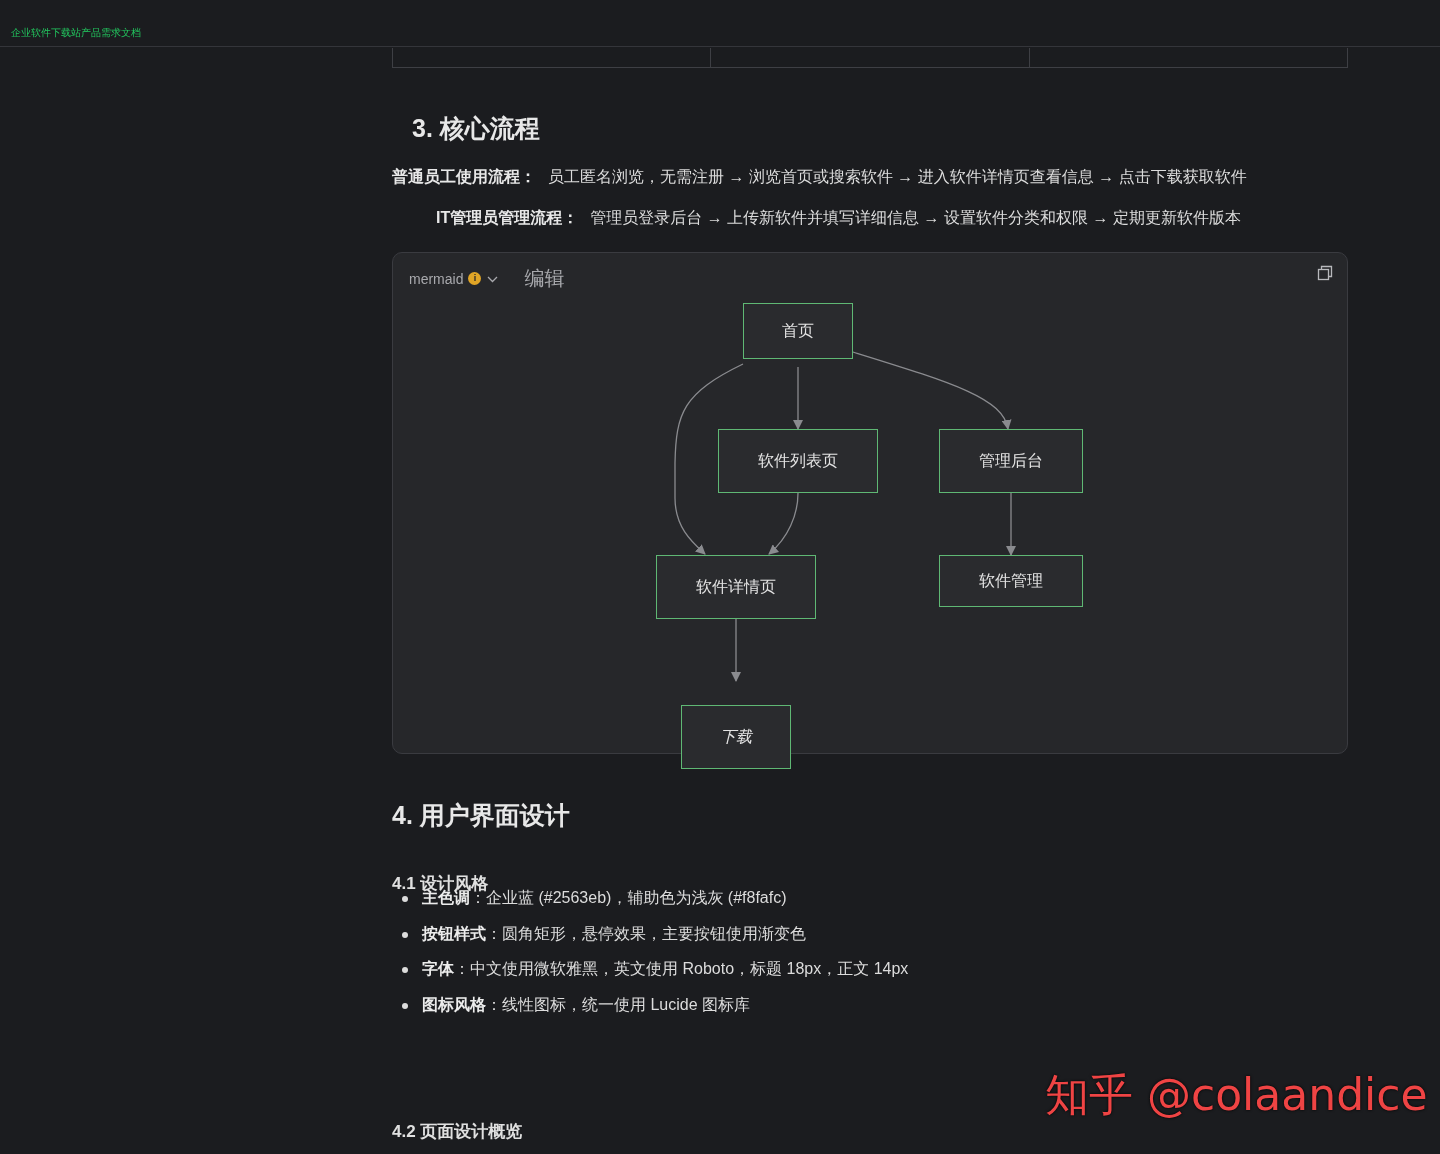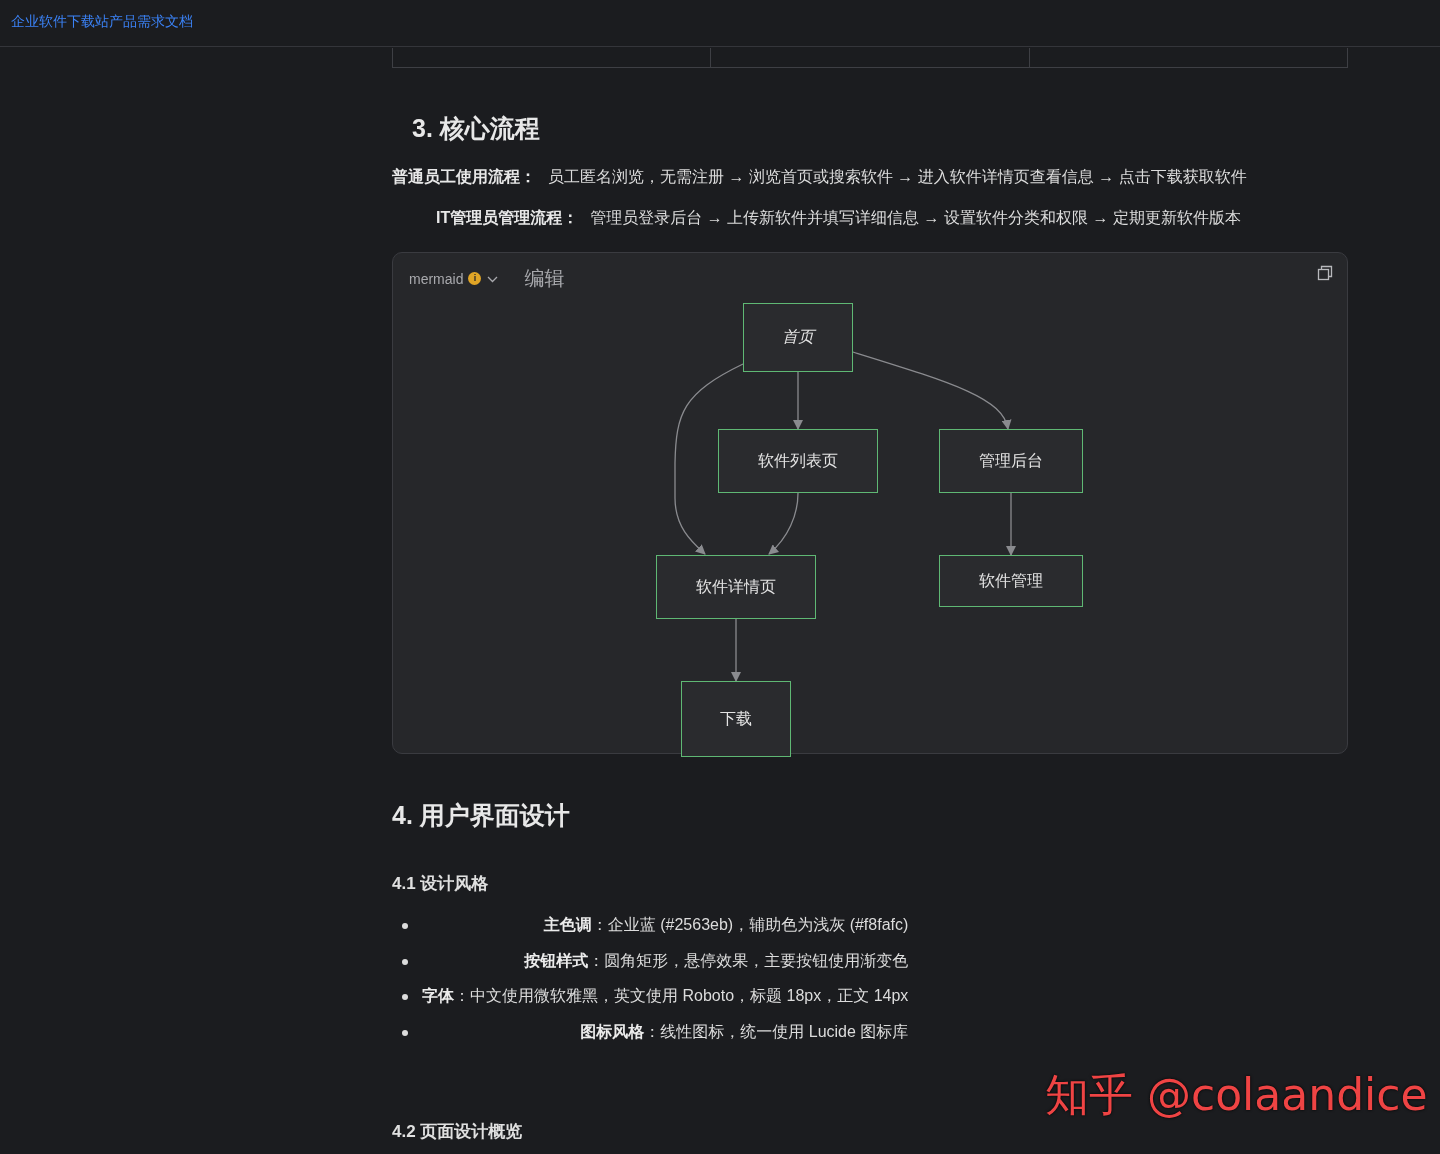--- a/index.html
+++ b/index.html
@@ -1,34 +1,34 @@
 <!DOCTYPE html>
 <html><head>
 <meta charset="utf-8">
 <style>
   * { box-sizing: border-box; margin: 0; padding: 0; }
   html, body { width: 1440px; height: 1154px; overflow: hidden; background: #1b1c1f; color: #e6e6e6; font-family: "Liberation Sans", "DejaVu Sans", sans-serif; }
   .titlebar { position: absolute; left: 0; top: 0; width: 1440px; height: 47px; background: #1b1c1f; border-bottom: 1px solid #34353a; }
-  .titlebar .title { position: absolute; left: 11px; top: 13px; font-size: 14px; color: #3b82f6; }
+  .titlebar .title { position: absolute; left: 11px; top: 26px; font-size: 10px; color: #22c55e; }
   .prev-table { position: absolute; left: 392px; top: 48px; width: 956px; height: 20px; border: 1px solid #3e3f44; border-top: none; display: flex; }
   .prev-table .cell { flex: 1; border-right: 1px solid #3e3f44; }
   .prev-table .cell:last-child { border-right: none; }
   h2 { position: absolute; font-size: 25px; font-weight: bold; color: #e8e8e8; }
   h3 { position: absolute; font-size: 17px; font-weight: bold; color: #e0e0e0; }
   .para { position: absolute; left: 392px; font-size: 16px; color: #dcdcdc; white-space: nowrap; }
   .para b { font-weight: bold; color: #e8e8e8; margin-right: 12px; }
   .mermaid-box { position: absolute; left: 392px; top: 252px; width: 956px; height: 502px; background: #26272a; border: 1px solid #3a3b40; border-radius: 10px; }
   .mm-head { position: absolute; left: 16px; top: 12px; display: flex; align-items: center; font-size: 14px; color: #a8a9ad; }
   .info-badge { display: inline-block; width: 13px; height: 13px; border-radius: 50%; background: #e0a526; color: #26272a; font-size: 9px; font-weight: bold; text-align: center; line-height: 13px; margin-left: 5px; }
   .chev { margin-left: 6px; color: #a8a9ad; font-size: 11px; }
   .edit-btn { margin-left: 26px; font-size: 20px; color: #a8a9ad; cursor: pointer; }
   .copy-icon { position: absolute; right: 14px; top: 12px; width: 16px; height: 16px; cursor: pointer; }
   .diagram { position: absolute; left: 0; top: 0; width: 956px; height: 502px; }
   .node { position: absolute; background: #2a2b2e; border: 1.5px solid #5fb874; display: flex; align-items: center; justify-content: center; font-size: 16px; color: #e4e4e4; }
-  ul.bullets { position: absolute; left: 400px; top: 914px; list-style: none; text-align: right; }
+  ul.bullets { position: absolute; left: 400px; top: 887px; list-style: none; }
   ul.bullets li { position: relative; height: 35.5px; font-size: 16px; color: #dcdcdc; padding-left: 22px; white-space: nowrap; line-height: 22px; }
   ul.bullets li::before { content: ""; position: absolute; left: 2px; top: 9px; width: 6px; height: 6px; border-radius: 50%; background: #dcdcdc; }
   ul.bullets li b { font-weight: bold; color: #ececec; }
   .watermark { position: absolute; left: 1045px; top: 1066px; font-size: 44px; color: #ef4444; white-space: nowrap; text-shadow: 0 0 3px #000; font-family: "DejaVu Sans", sans-serif; }
 </style>
 </head>
 <body>
 
 <div class="titlebar">
   <span class="title">企业软件下载站产品需求文档</span>
@@ -81,26 +81,26 @@
 
     <path d="M350 111 C290 140 283 160 282 210 L282 245 C282 275 300 290 312 301" stroke="#8a8b8f" stroke-width="1.3" fill="none" marker-end="url(#arrow)"></path>
 
     <path d="M405 240 C405 262 395 285 376 301" stroke="#8a8b8f" stroke-width="1.3" fill="none" marker-end="url(#arrow)"></path>
 
     <path d="M618 240 L618 302" stroke="#8a8b8f" stroke-width="1.3" fill="none" marker-end="url(#arrow)"></path>
 
     <path d="M343 366 L343 428" stroke="#8a8b8f" stroke-width="1.3" fill="none" marker-end="url(#arrow)"></path>
   </svg>
 
-  <div class="node" style="left:350px; top:50px; width:110px; height:69px;font-style:italic;">首页</div>
+  <div class="node" style="left:350px; top:50px; width:110px; height:56px;">首页</div>
   <div class="node" style="left:325px; top:176px; width:160px; height:64px;">软件列表页</div>
   <div class="node" style="left:546px; top:176px; width:144px; height:64px;">管理后台</div>
   <div class="node" style="left:263px; top:302px; width:160px; height:64px;">软件详情页</div>
   <div class="node" style="left:546px; top:302px; width:144px; height:52px;">软件管理</div>
-  <div class="node" style="left:288px; top:428px; width:110px; height:76px;">下载</div>
+  <div class="node" style="left:288px; top:452px; width:110px; height:64px;font-style:italic;">下载</div>
 </div>
 
 <h2 style="left:392px; top:799px;">4. 用户界面设计</h2>
 <h3 style="left:392px; top:872px;">4.1 设计风格</h3>
 
 <ul class="bullets">
   <li><b>主色调</b><span>：企业蓝 (#2563eb)，辅助色为浅灰 (#f8fafc)</span></li>
   <li><b>按钮样式</b><span>：圆角矩形，悬停效果，主要按钮使用渐变色</span></li>
   <li><b>字体</b><span>：中文使用微软雅黑，英文使用 Roboto，标题 18px，正文 14px</span></li>
   <li><b>图标风格</b><span>：线性图标，统一使用 Lucide 图标库</span></li>

